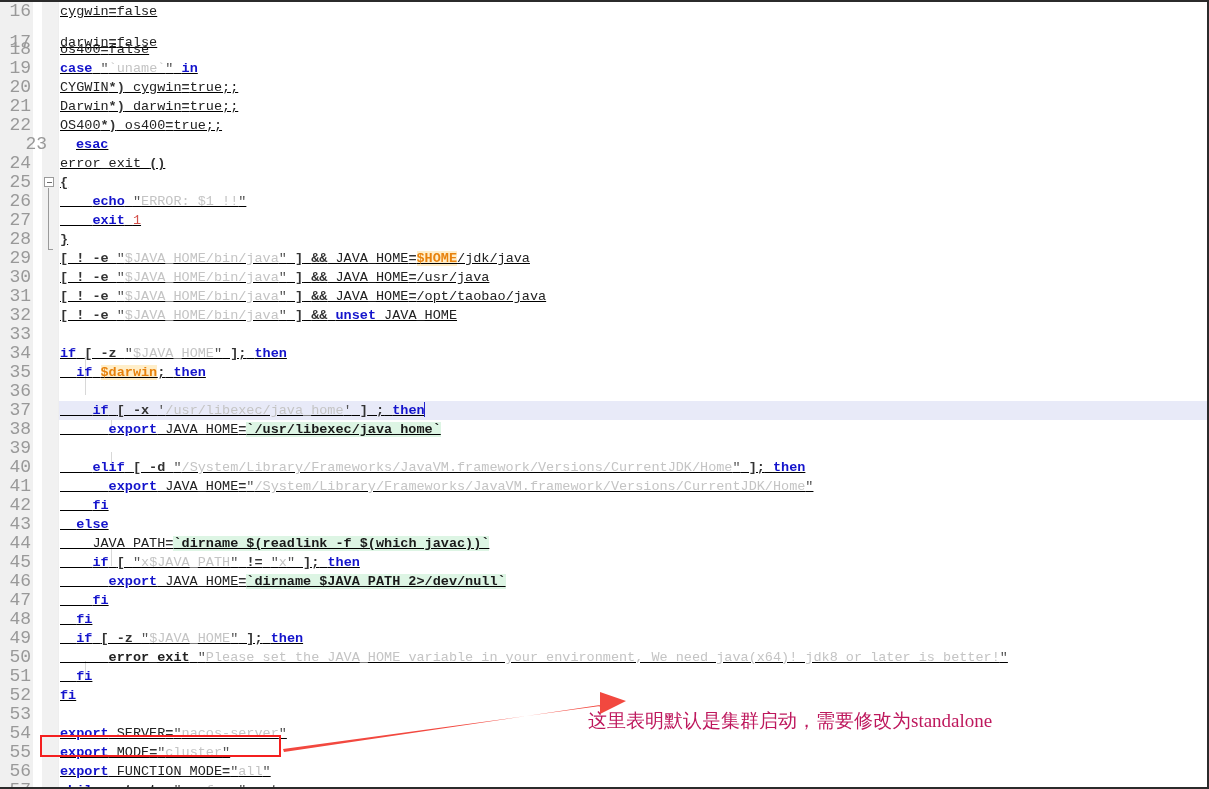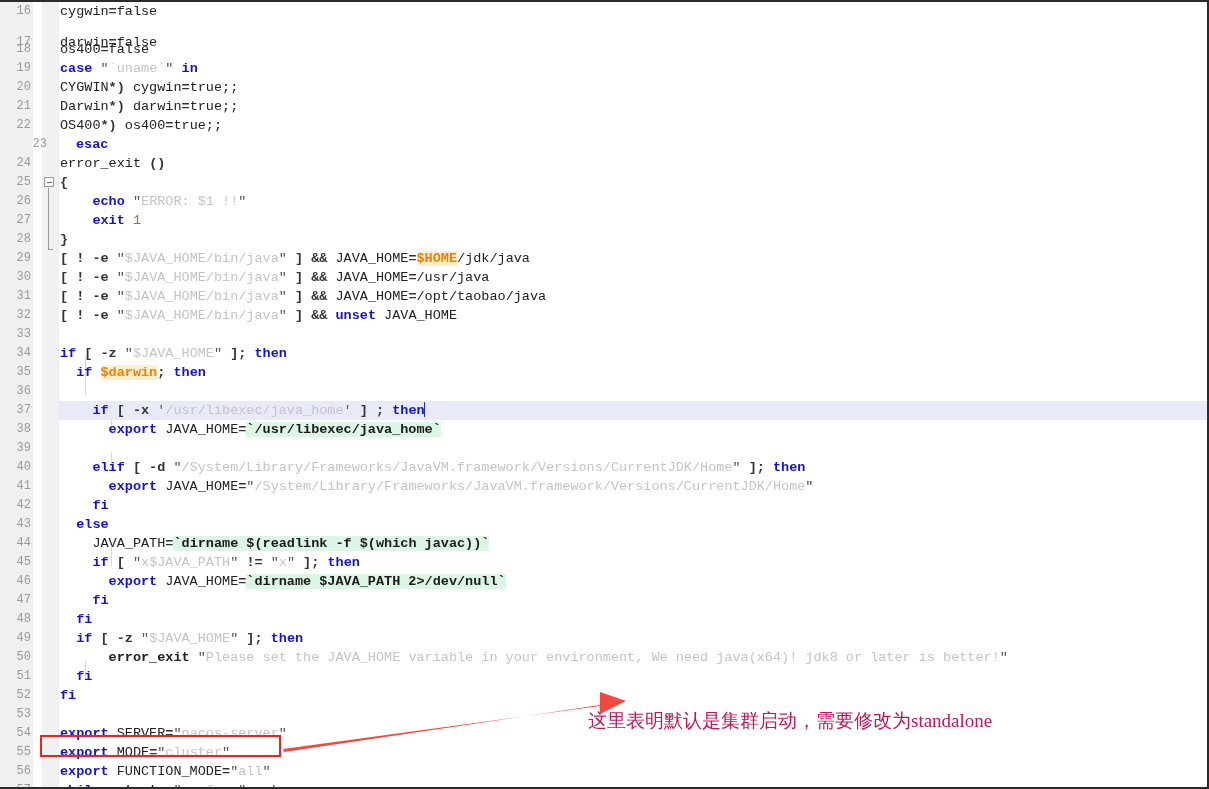--- a/index.html
+++ b/index.html
@@ -74,30 +74,31 @@
     white-space: pre;
     font-size: 13.5px;
   }
   .ln {
     position: absolute;
     left: 0;
     top: 0;
     width: 31px;
     text-align: right;
     color: #999999;
-    font-size: 12px;
+    font-size: 18px;
     font-family: "Liberation Mono", monospace;
     z-index: 4;
   }
   .src {
     position: absolute;
     left: 60px;
     top: 0;
     white-space: pre;
     z-index: 4;
+    text-decoration: underline;
   }
   .curline-bg {
     position: absolute;
     left: 59px;
     top: 0;
     width: 1150px;
     height: 19px;
     background: #e8eaf8;
     z-index: 2;
   }

